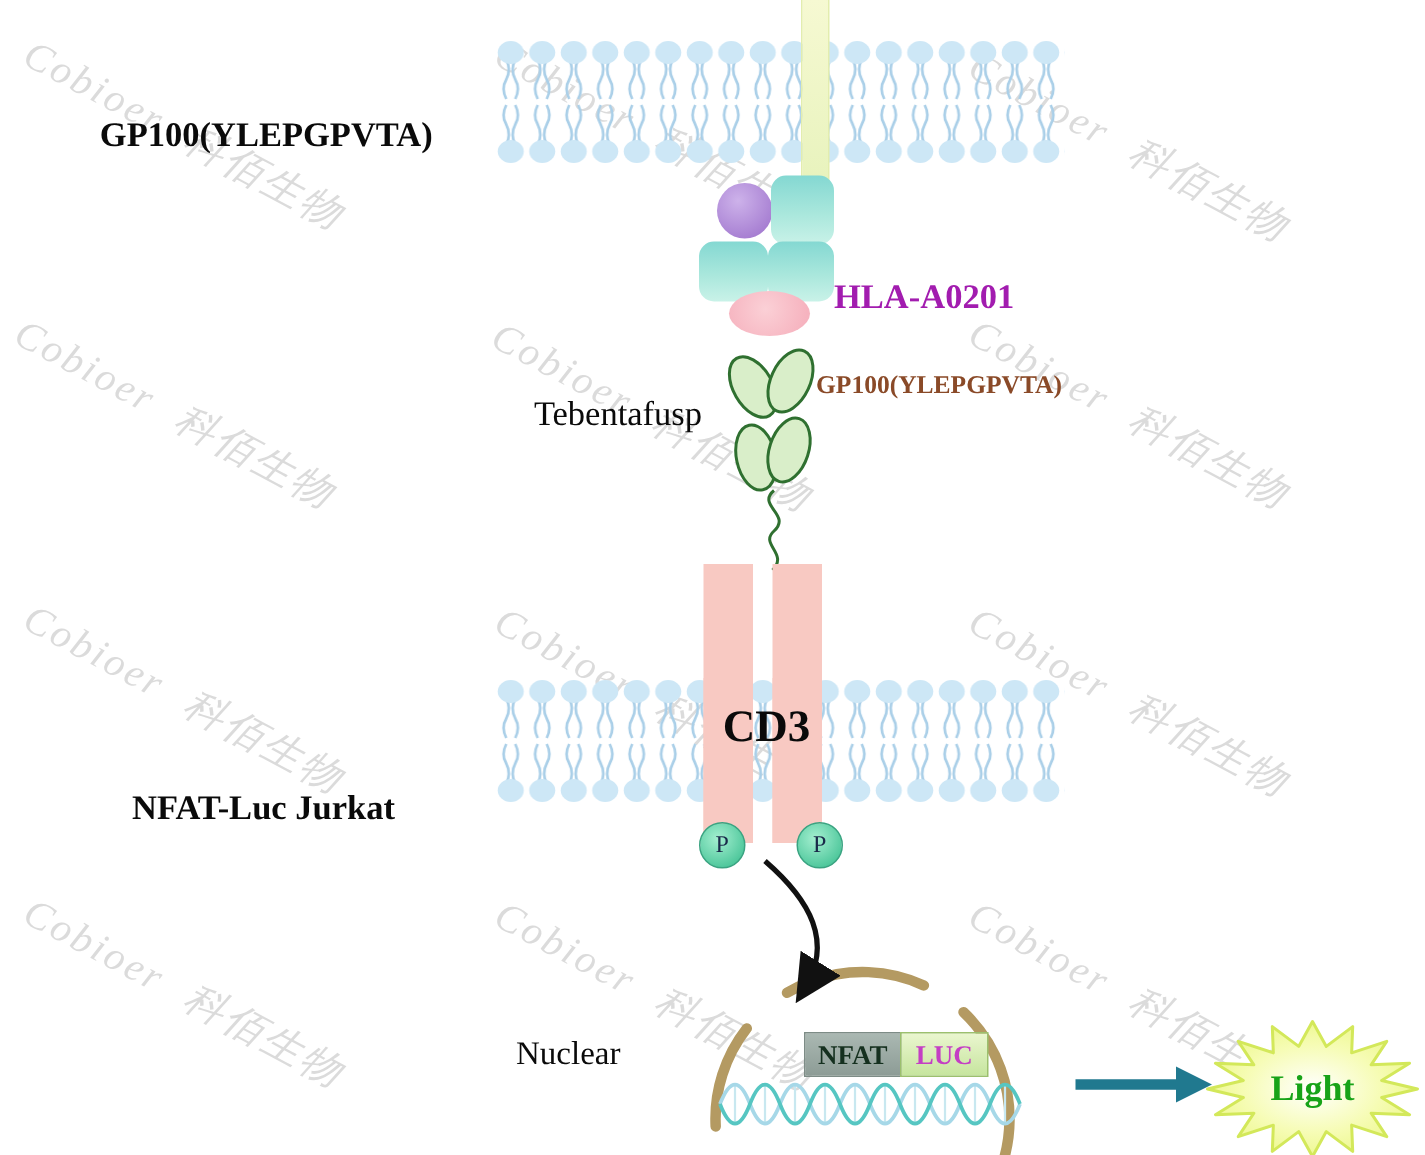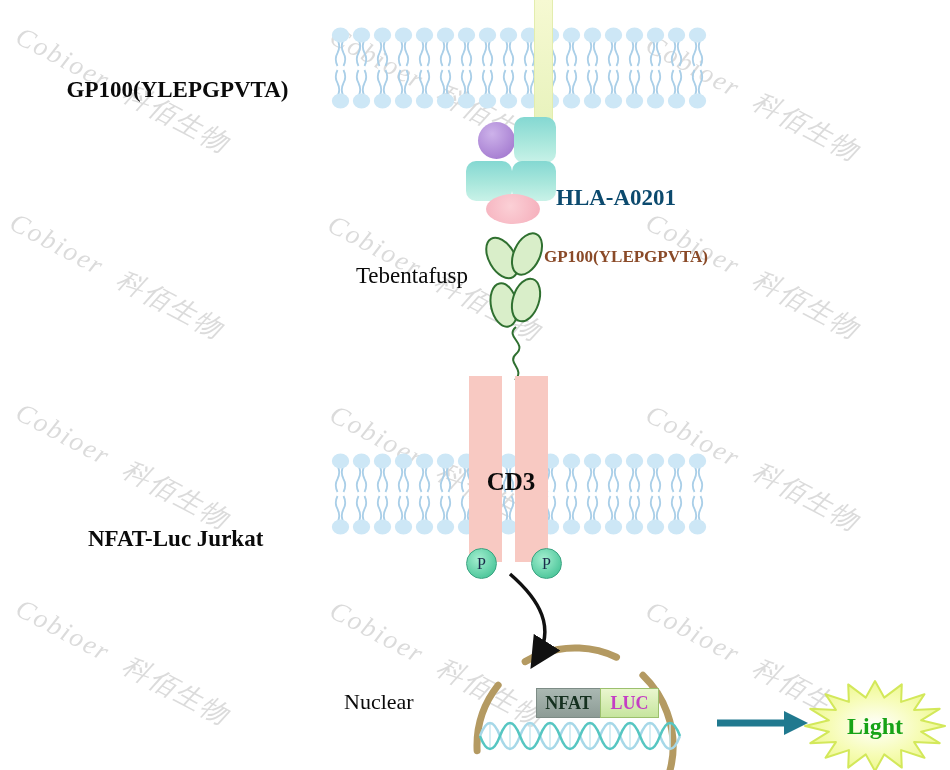--- a/index.html
+++ b/index.html
@@ -115,39 +115,39 @@
 
   <div class="stalk" style="left:534px;top:0;width:17px;height:138px"></div>
 
   <div>
     <div class="purple-circle" style="left:478px;top:122px;width:37px;height:37px"></div>
     <div class="teal-block" style="left:514px;top:117px;width:42px;height:46px"></div>
     <div class="teal-block" style="left:466px;top:161px;width:46px;height:40px"></div>
     <div class="teal-block" style="left:512px;top:161px;width:44px;height:40px"></div>
     <div class="pink-ellipse" style="left:486px;top:194px;width:54px;height:30px"></div>
   </div>
-  <div class="lbl bold" style="left:556px;top:141px;font-size:23px;color:#0c4a6e">HLA-A0201</div>
+  <div class="lbl bold" style="left:556px;top:141px;font-size:23px;color:#a21caf">HLA-A0201</div>
   <div class="lbl bold" style="left:544px;top:203px;font-size:17px;color:#8a4a28">GP100(YLEPGPVTA)</div>
 
   <div class="abs" style="left:468px;top:226px;z-index:4">
     <svg width="100" height="160">
       <g fill="#d9eec9" stroke="#2f7030" stroke-width="2">
         <ellipse cx="34" cy="32" rx="13" ry="22" transform="rotate(-30 34 32)"></ellipse>
         <ellipse cx="59" cy="28" rx="13" ry="22" transform="rotate(25 59 28)"></ellipse>
         <ellipse cx="36" cy="79" rx="13" ry="22" transform="rotate(-12 36 79)"></ellipse>
         <ellipse cx="58" cy="74" rx="13" ry="22" transform="rotate(18 58 74)"></ellipse>
       </g>
       <path d="M48,101 C36,111 60,117 48,128 C38,137 58,143 47,154" stroke="#2f7030" stroke-width="2" fill="none"></path>
     </svg>
   </div>
   <div class="lbl" style="left:300px;top:263px;width:168px;font-size:23px;text-align:right">Tebentafusp</div>
 
   <div class="cd3-bar" style="left:469px;top:376px"></div>
   <div class="cd3-bar" style="left:515px;top:376px"></div>
-  <div class="lbl bold center" style="left:481px;top:424px;width:60px;font-size:25px;z-index:6">CD3</div>
+  <div class="lbl bold center" style="left:481px;top:424px;width:60px;font-size:30px;z-index:6">CD3</div>
 
   <div class="abs" style="left:330px;top:452px;z-index:3">
     <svg width="380" height="84">
       <rect x="0" y="0" width="380" height="42" fill="url(#lipid)"></rect>
       <g transform="translate(0,84) scale(1,-1)">
         <rect x="0" y="0" width="380" height="42" fill="url(#lipid)"></rect>
       </g>
     </svg>
   </div>
 

